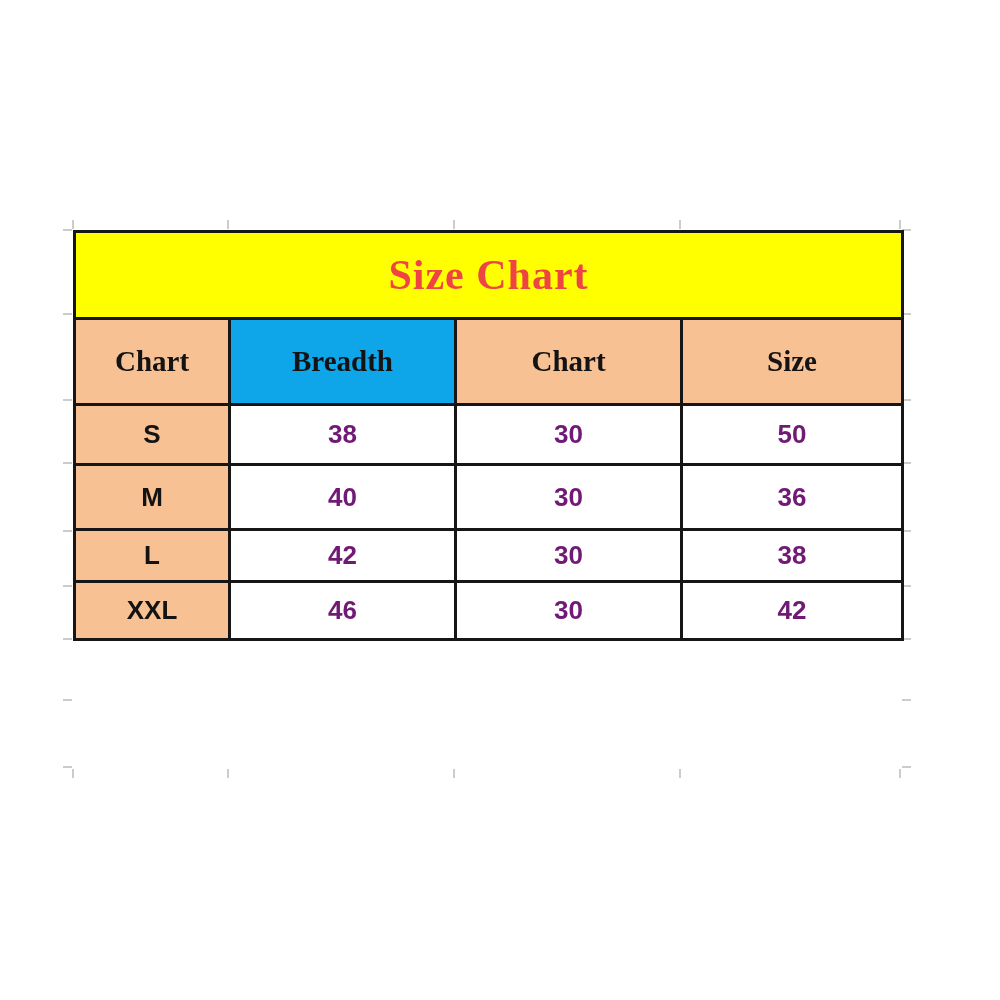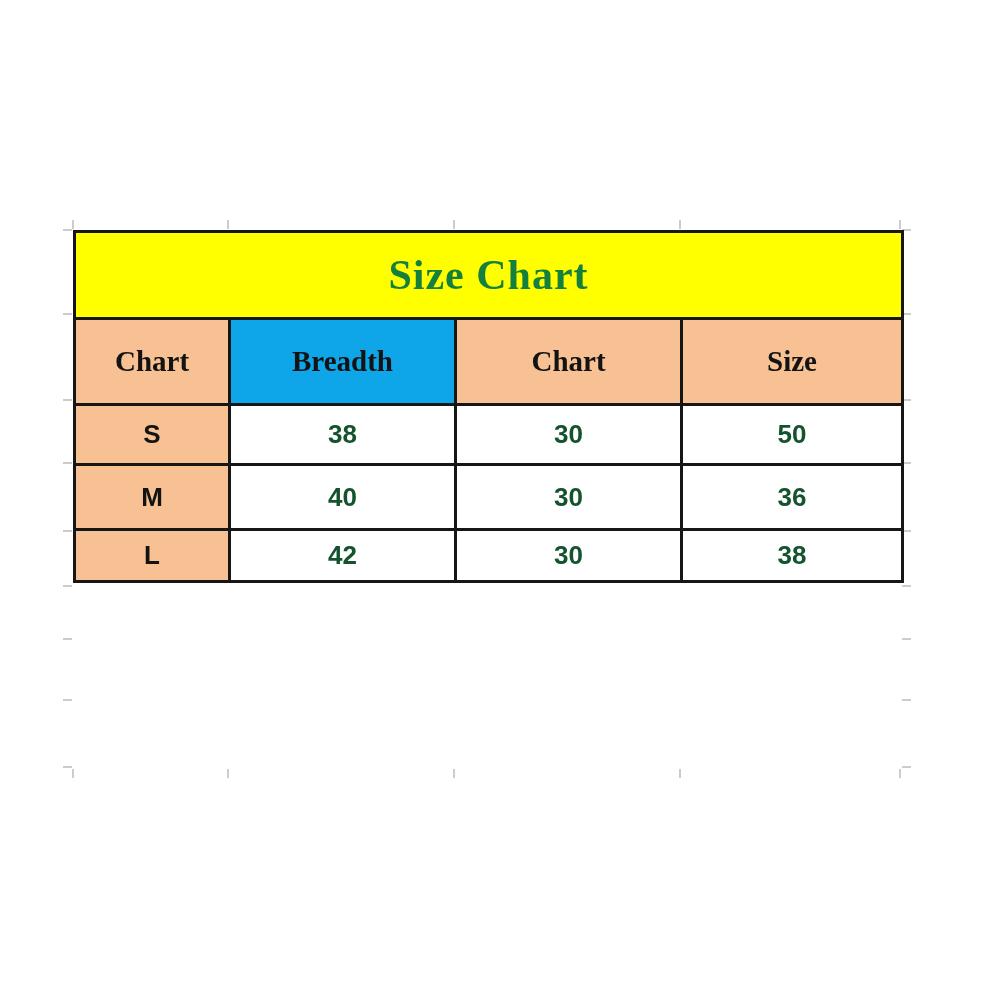--- a/index.html
+++ b/index.html
@@ -24,42 +24,42 @@
     text-align: center;
     vertical-align: middle;
     padding: 0;
     overflow: hidden;
   }
   .title-cell {
     height: 84px;
     font-family: "Liberation Serif", serif;
     font-weight: bold;
     font-size: 42px;
-    color: #15803d;
+    color: #ef4444;
     letter-spacing: 1px;
   }
   .header-cell {
     height: 83px;
     font-family: "Liberation Serif", serif;
     font-weight: bold;
     font-size: 29px;
     color: #131313;
   }
   .row-label-cell {
     font-family: "Liberation Sans", sans-serif;
     font-weight: bold;
     font-size: 26px;
     color: #131313;
   }
   .value-cell {
     background: #ffffff;
     font-family: "Liberation Sans", sans-serif;
     font-weight: bold;
     font-size: 26px;
-    color: #14532d;
+    color: #701a75;
   }
   .stub { position: absolute; background: #cccccc; }
   .stub.v { width: 2px; height: 9px; }
   .stub.h { width: 9px; height: 2px; }
 </style>
 </head>
 <body>
 
 <div class="canvas">
 
@@ -124,16 +124,22 @@
           <td class="value-cell">40</td>
           <td class="value-cell">30</td>
           <td class="value-cell">36</td>
         </tr>
         <tr style="height: 52px;">
           <th class="row-label-cell" style="background: rgb(247, 193, 148);">L</th>
           <td class="value-cell">42</td>
           <td class="value-cell">30</td>
           <td class="value-cell">38</td>
         </tr>
+        <tr style="height: 58px;">
+          <th class="row-label-cell" style="background: rgb(247, 193, 148);">XXL</th>
+          <td class="value-cell">46</td>
+          <td class="value-cell">30</td>
+          <td class="value-cell">42</td>
+        </tr>
       </tbody>
   </table>
 
 </div>
 
 </body></html>

